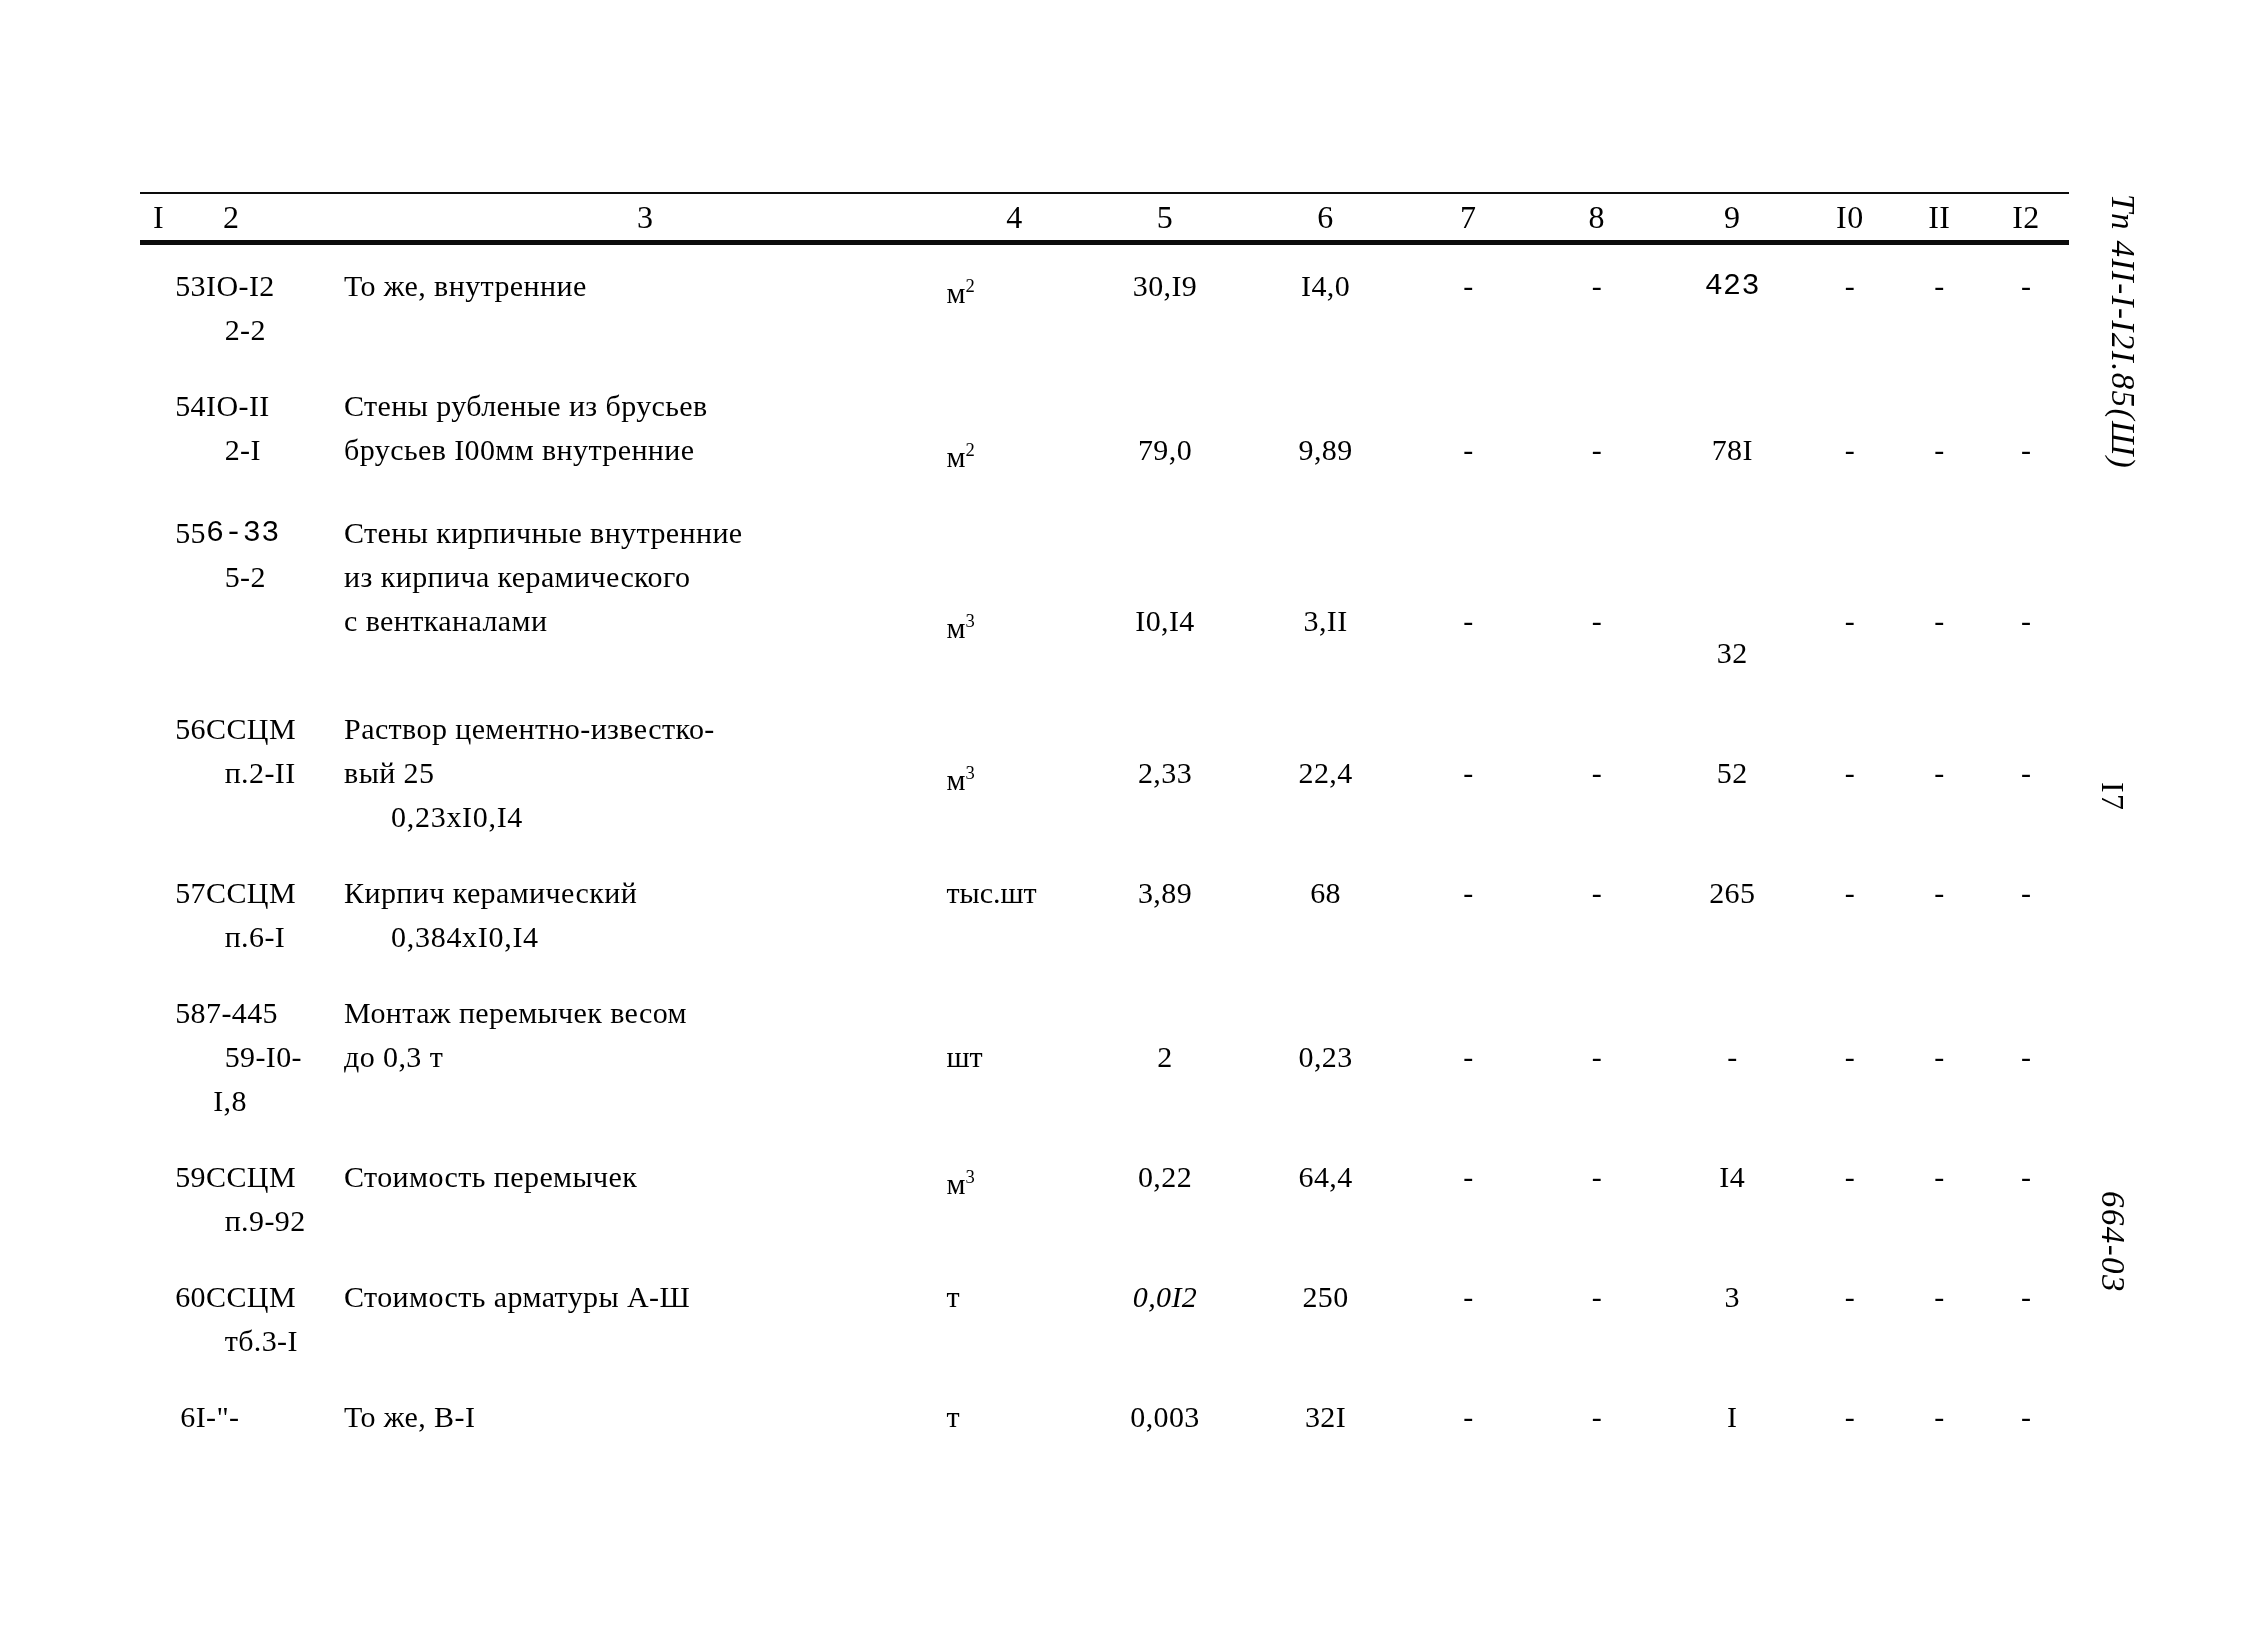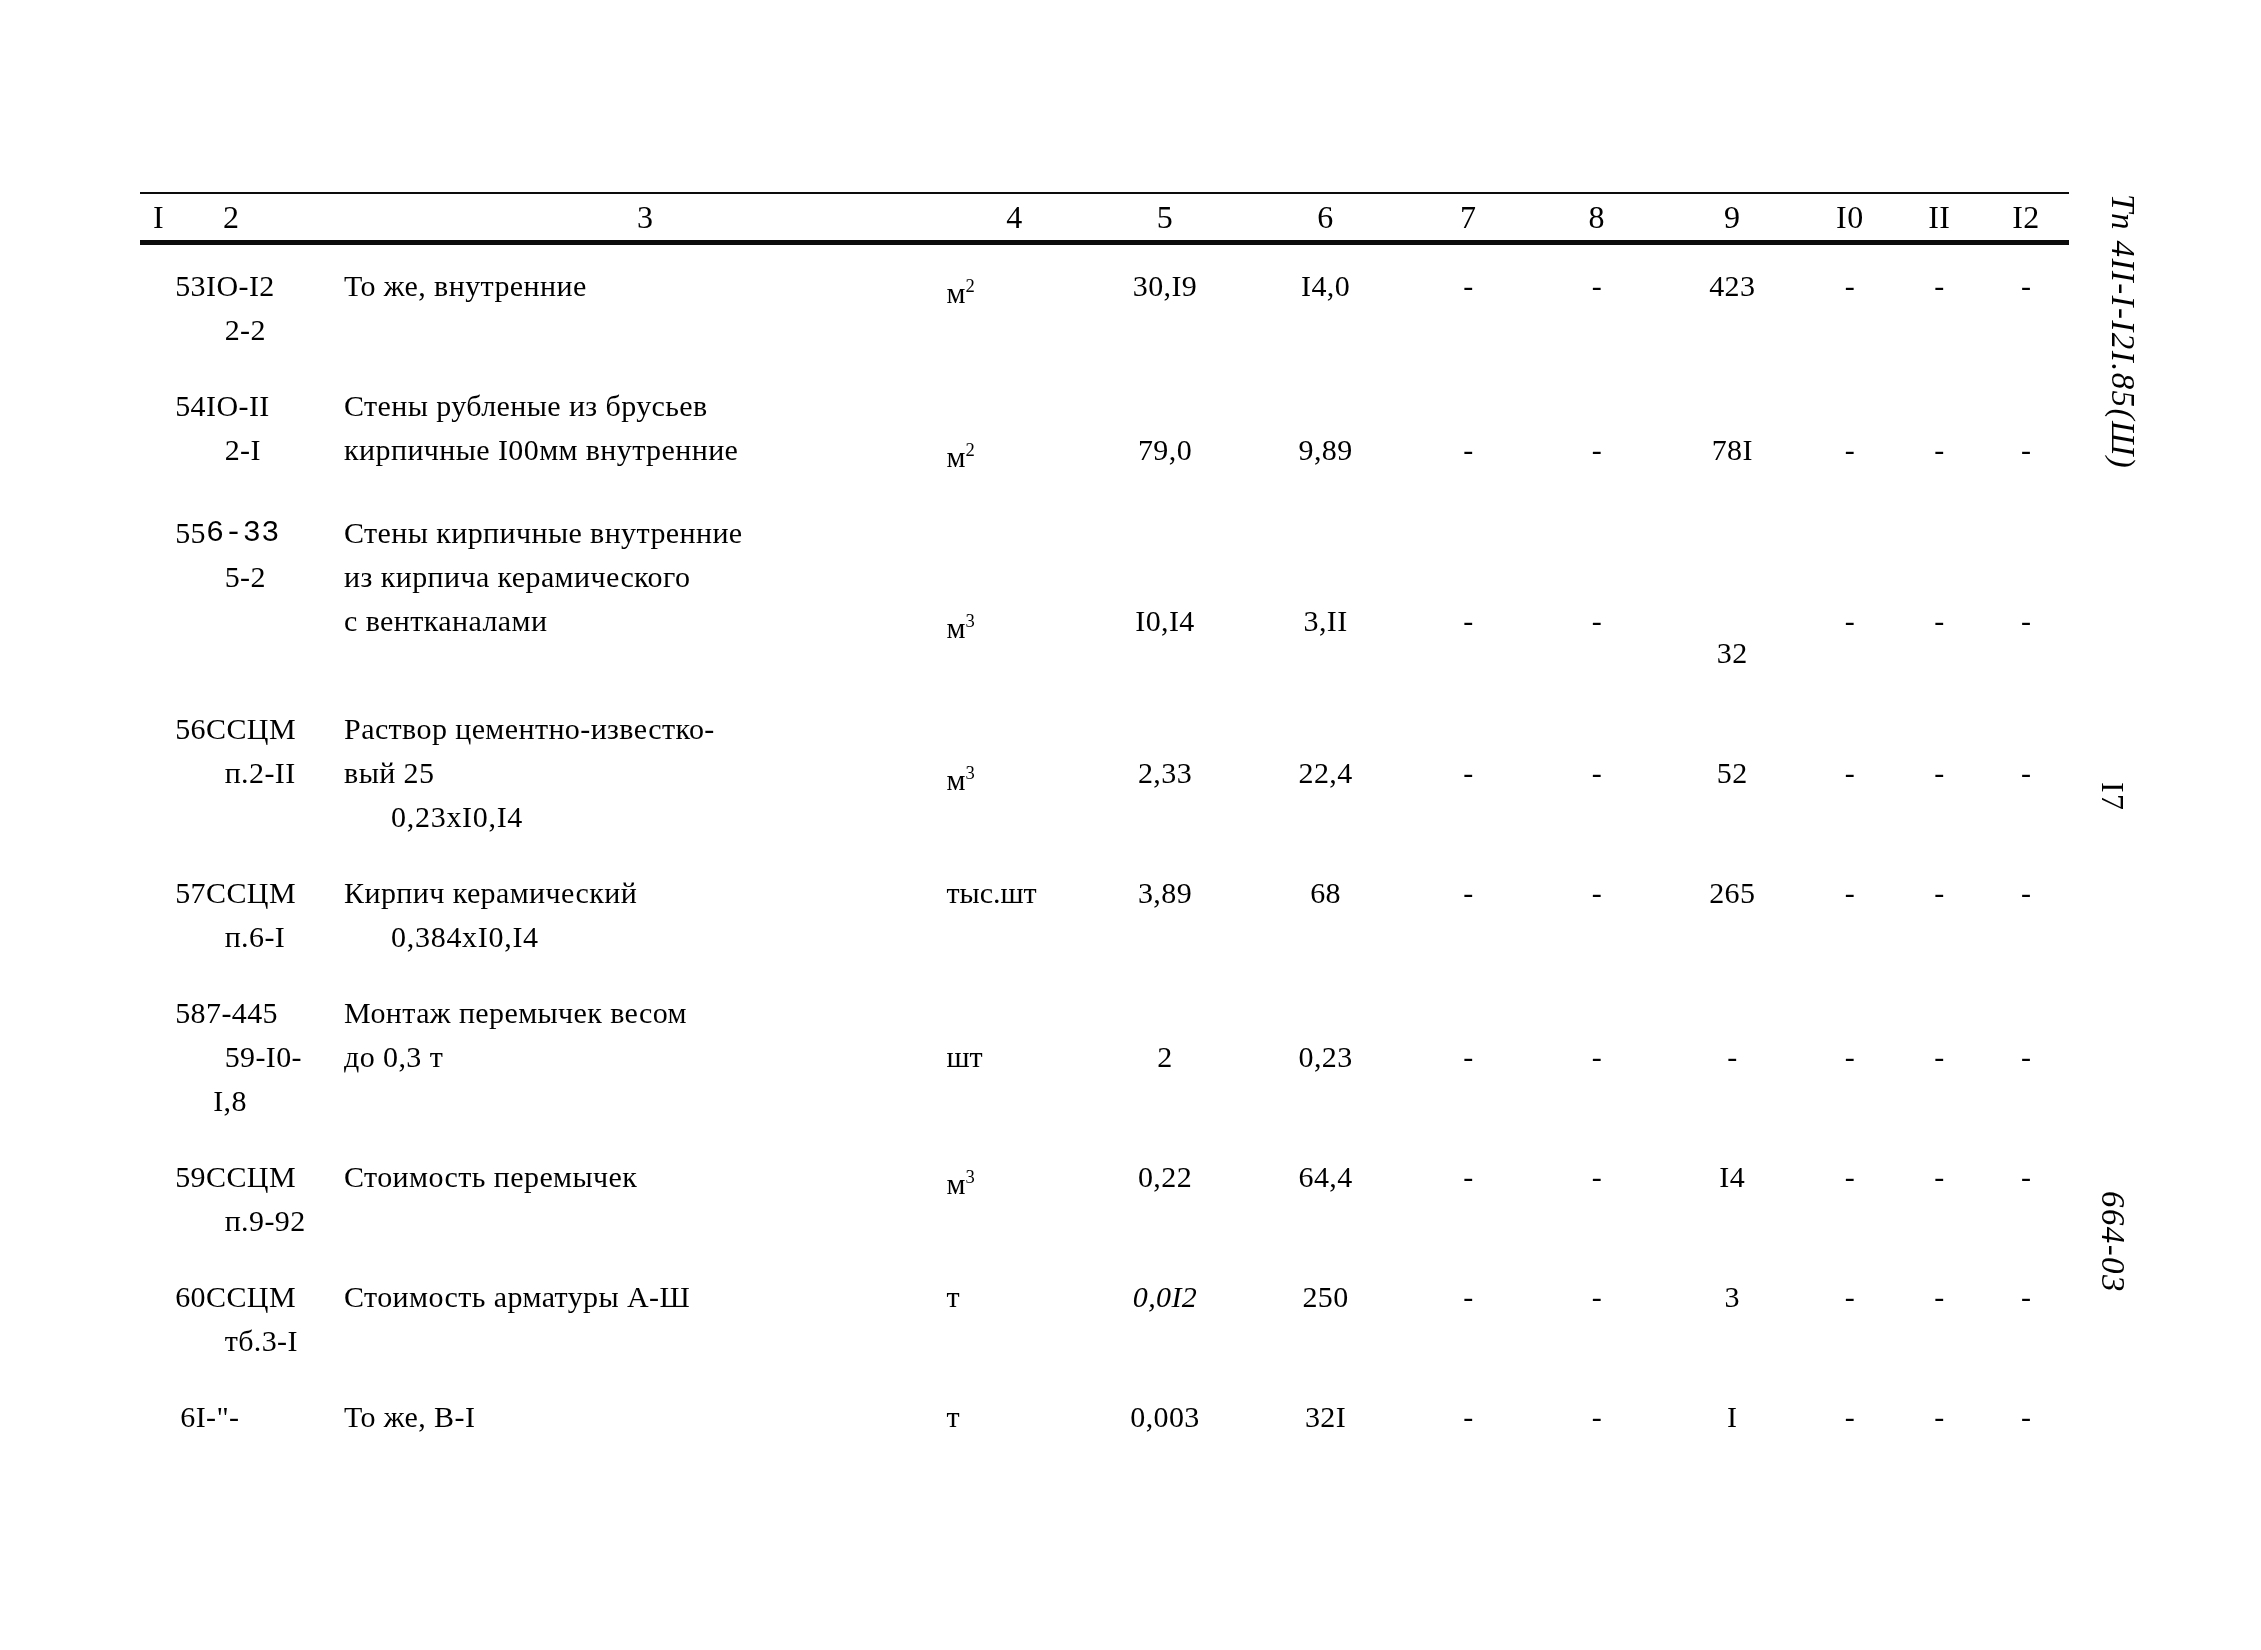--- a/index.html
+++ b/index.html
@@ -235,21 +235,21 @@
             <td class="cell-val">
               <span style="display: block;">I4,0</span>
             </td>
             <td class="cell-dash">
               <span style="display: block;">-</span>
             </td>
             <td class="cell-dash">
               <span style="display: block;">-</span>
             </td>
             <td class="cell-val">
-              <span style="display: block;">423</span>
+              <span style="display: block; font-family: Liberation Mono, monospace;">423</span>
             </td>
             <td class="cell-dash">
               <span style="display: block;">-</span>
             </td>
             <td class="cell-dash">
               <span style="display: block;">-</span>
             </td>
             <td class="cell-dash">
               <span style="display: block;">-</span>
             </td>
@@ -258,21 +258,21 @@
             <td colspan="12" class="spacer-md"></td>
           </tr>
           <tr class="brow">
             <td class="cell-num">54</td>
             <td class="cell-code">
               <span style="display: block;">IO-II</span>
               <span class="l2">2-I</span>
             </td>
             <td class="cell-desc">
               <span style="display: block;">Стены рубленые из брусьев</span>
-              <span style="display: block;">кирпичные I00мм внутренние</span>
+              <span style="display: block;">брусьев I00мм внутренние</span>
             </td>
             <td class="cell-unit">
               <span style="display: block;">&nbsp;</span>
               <span style="display: block;">м<sup>2</sup></span>
             </td>
             <td class="cell-val">
               <span style="display: block;">&nbsp;</span>
               <span style="display: block;">79,0</span>
             </td>
             <td class="cell-val">

